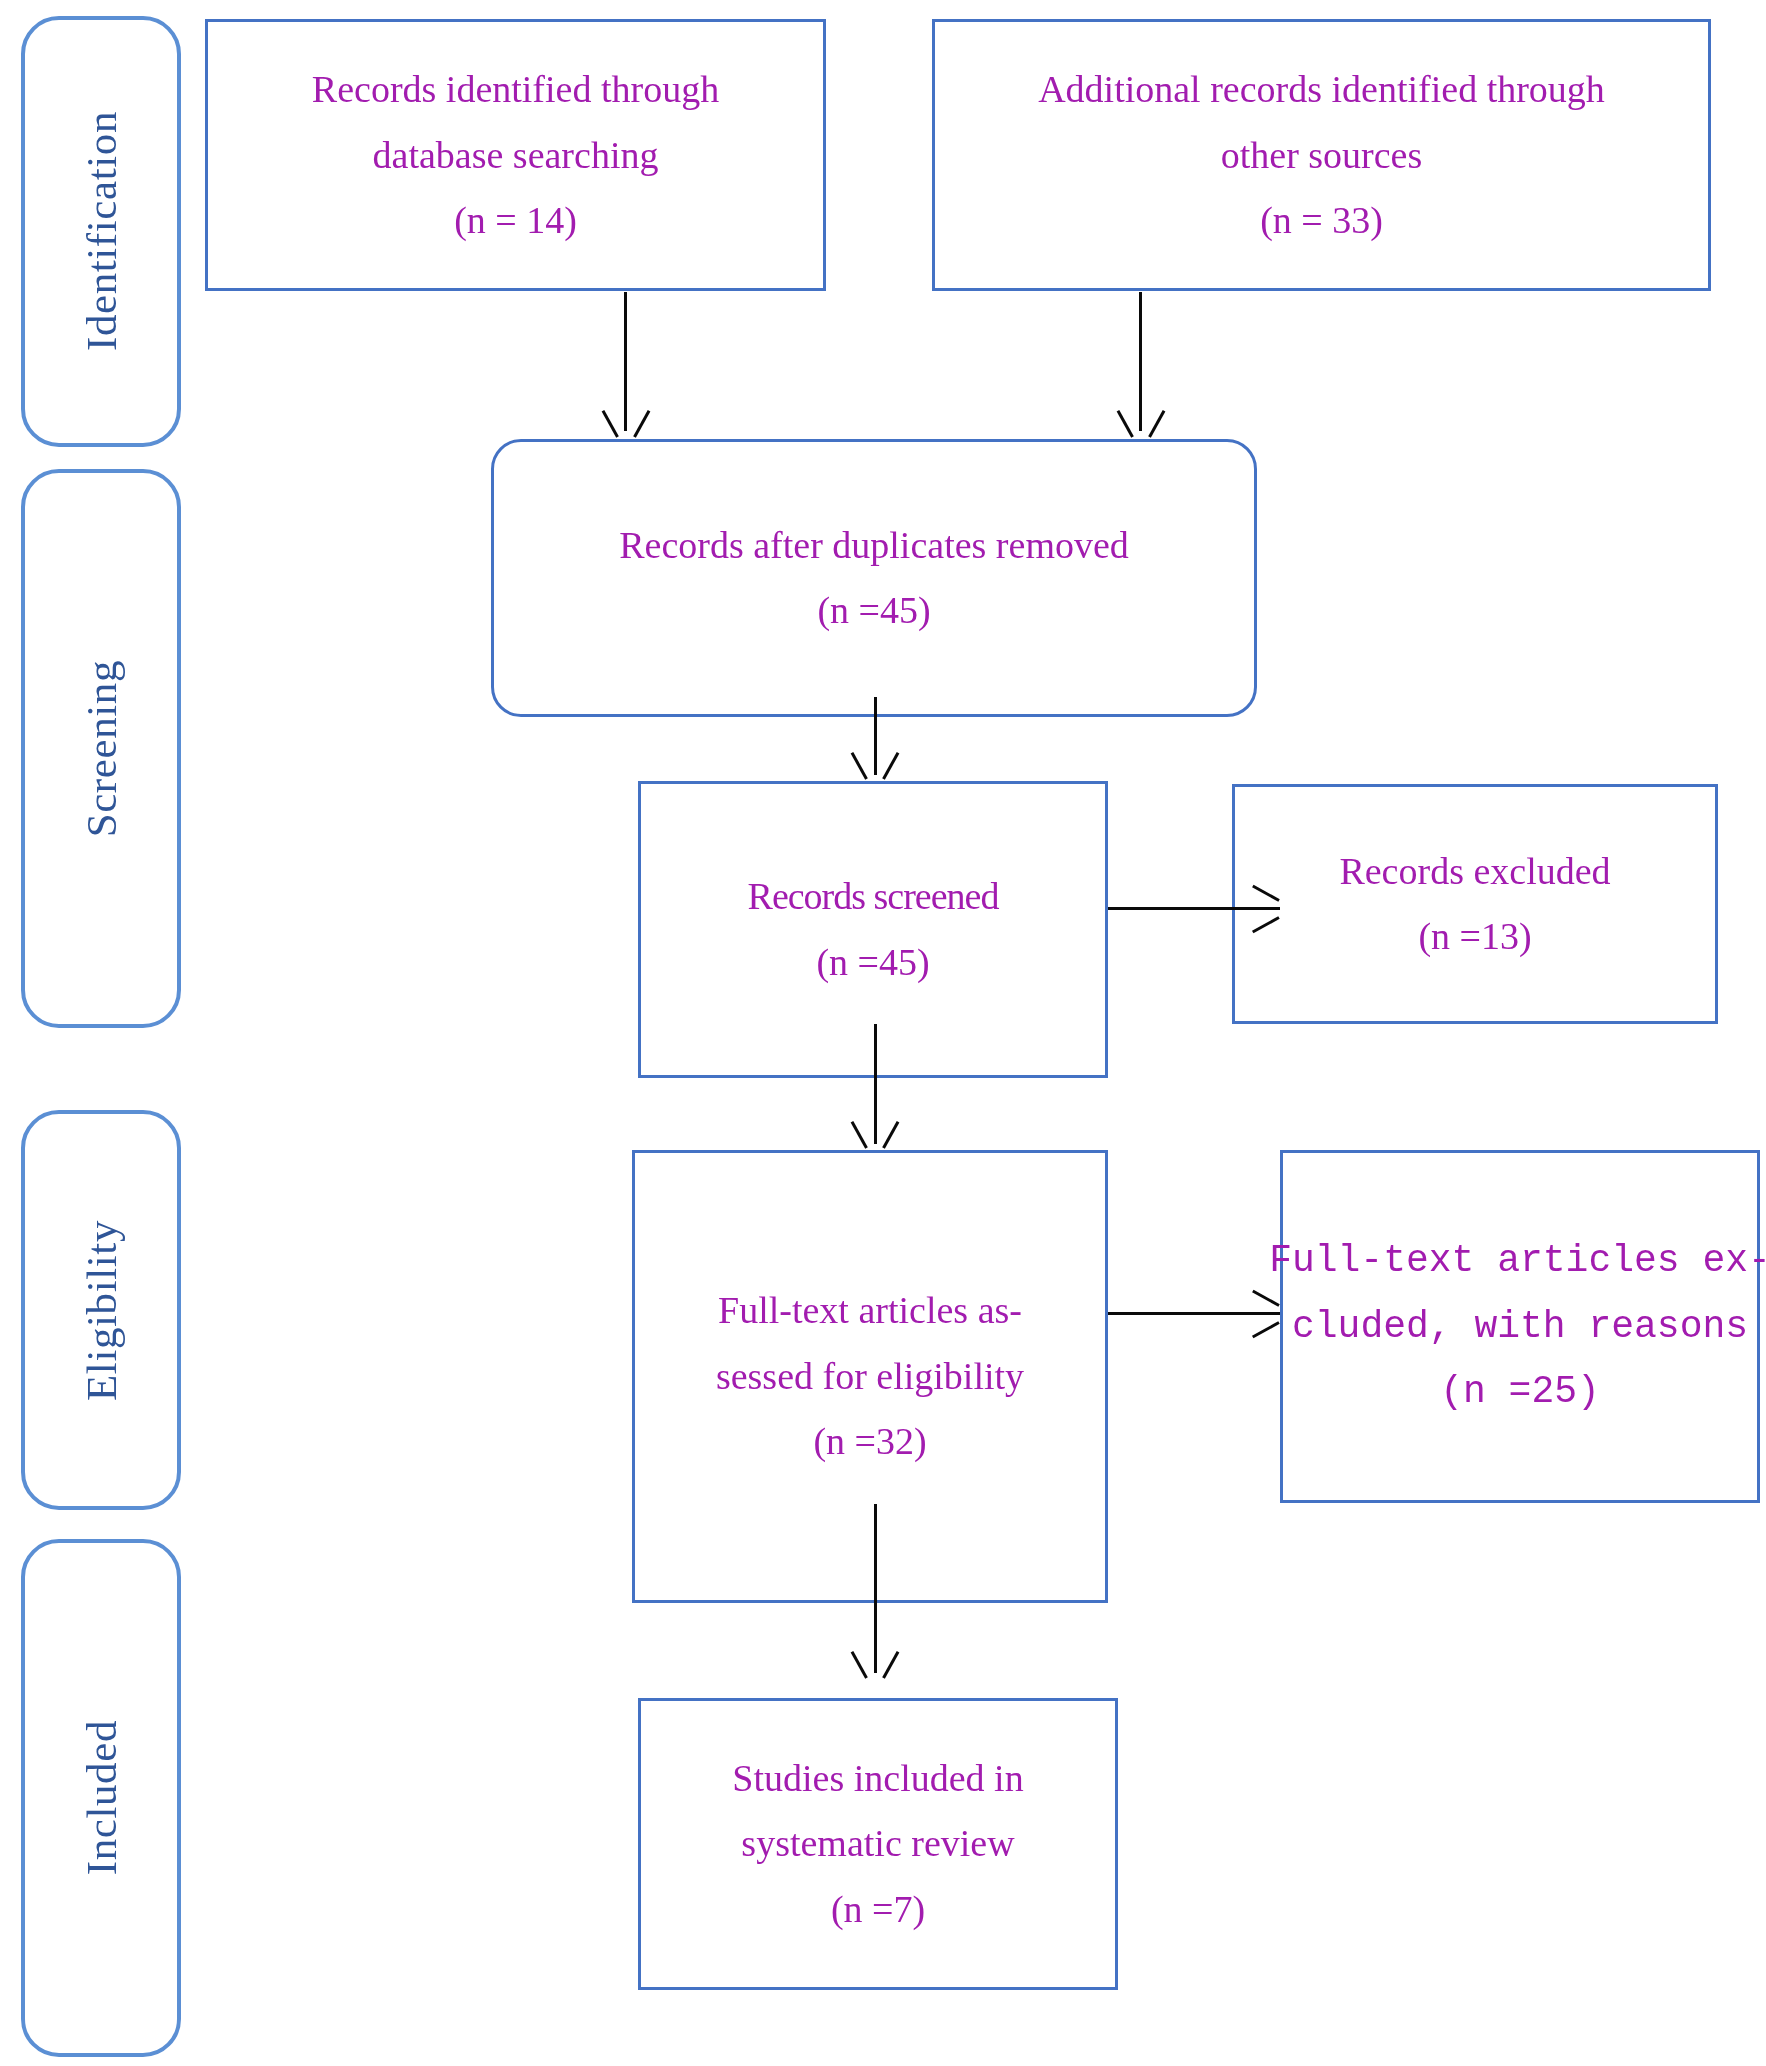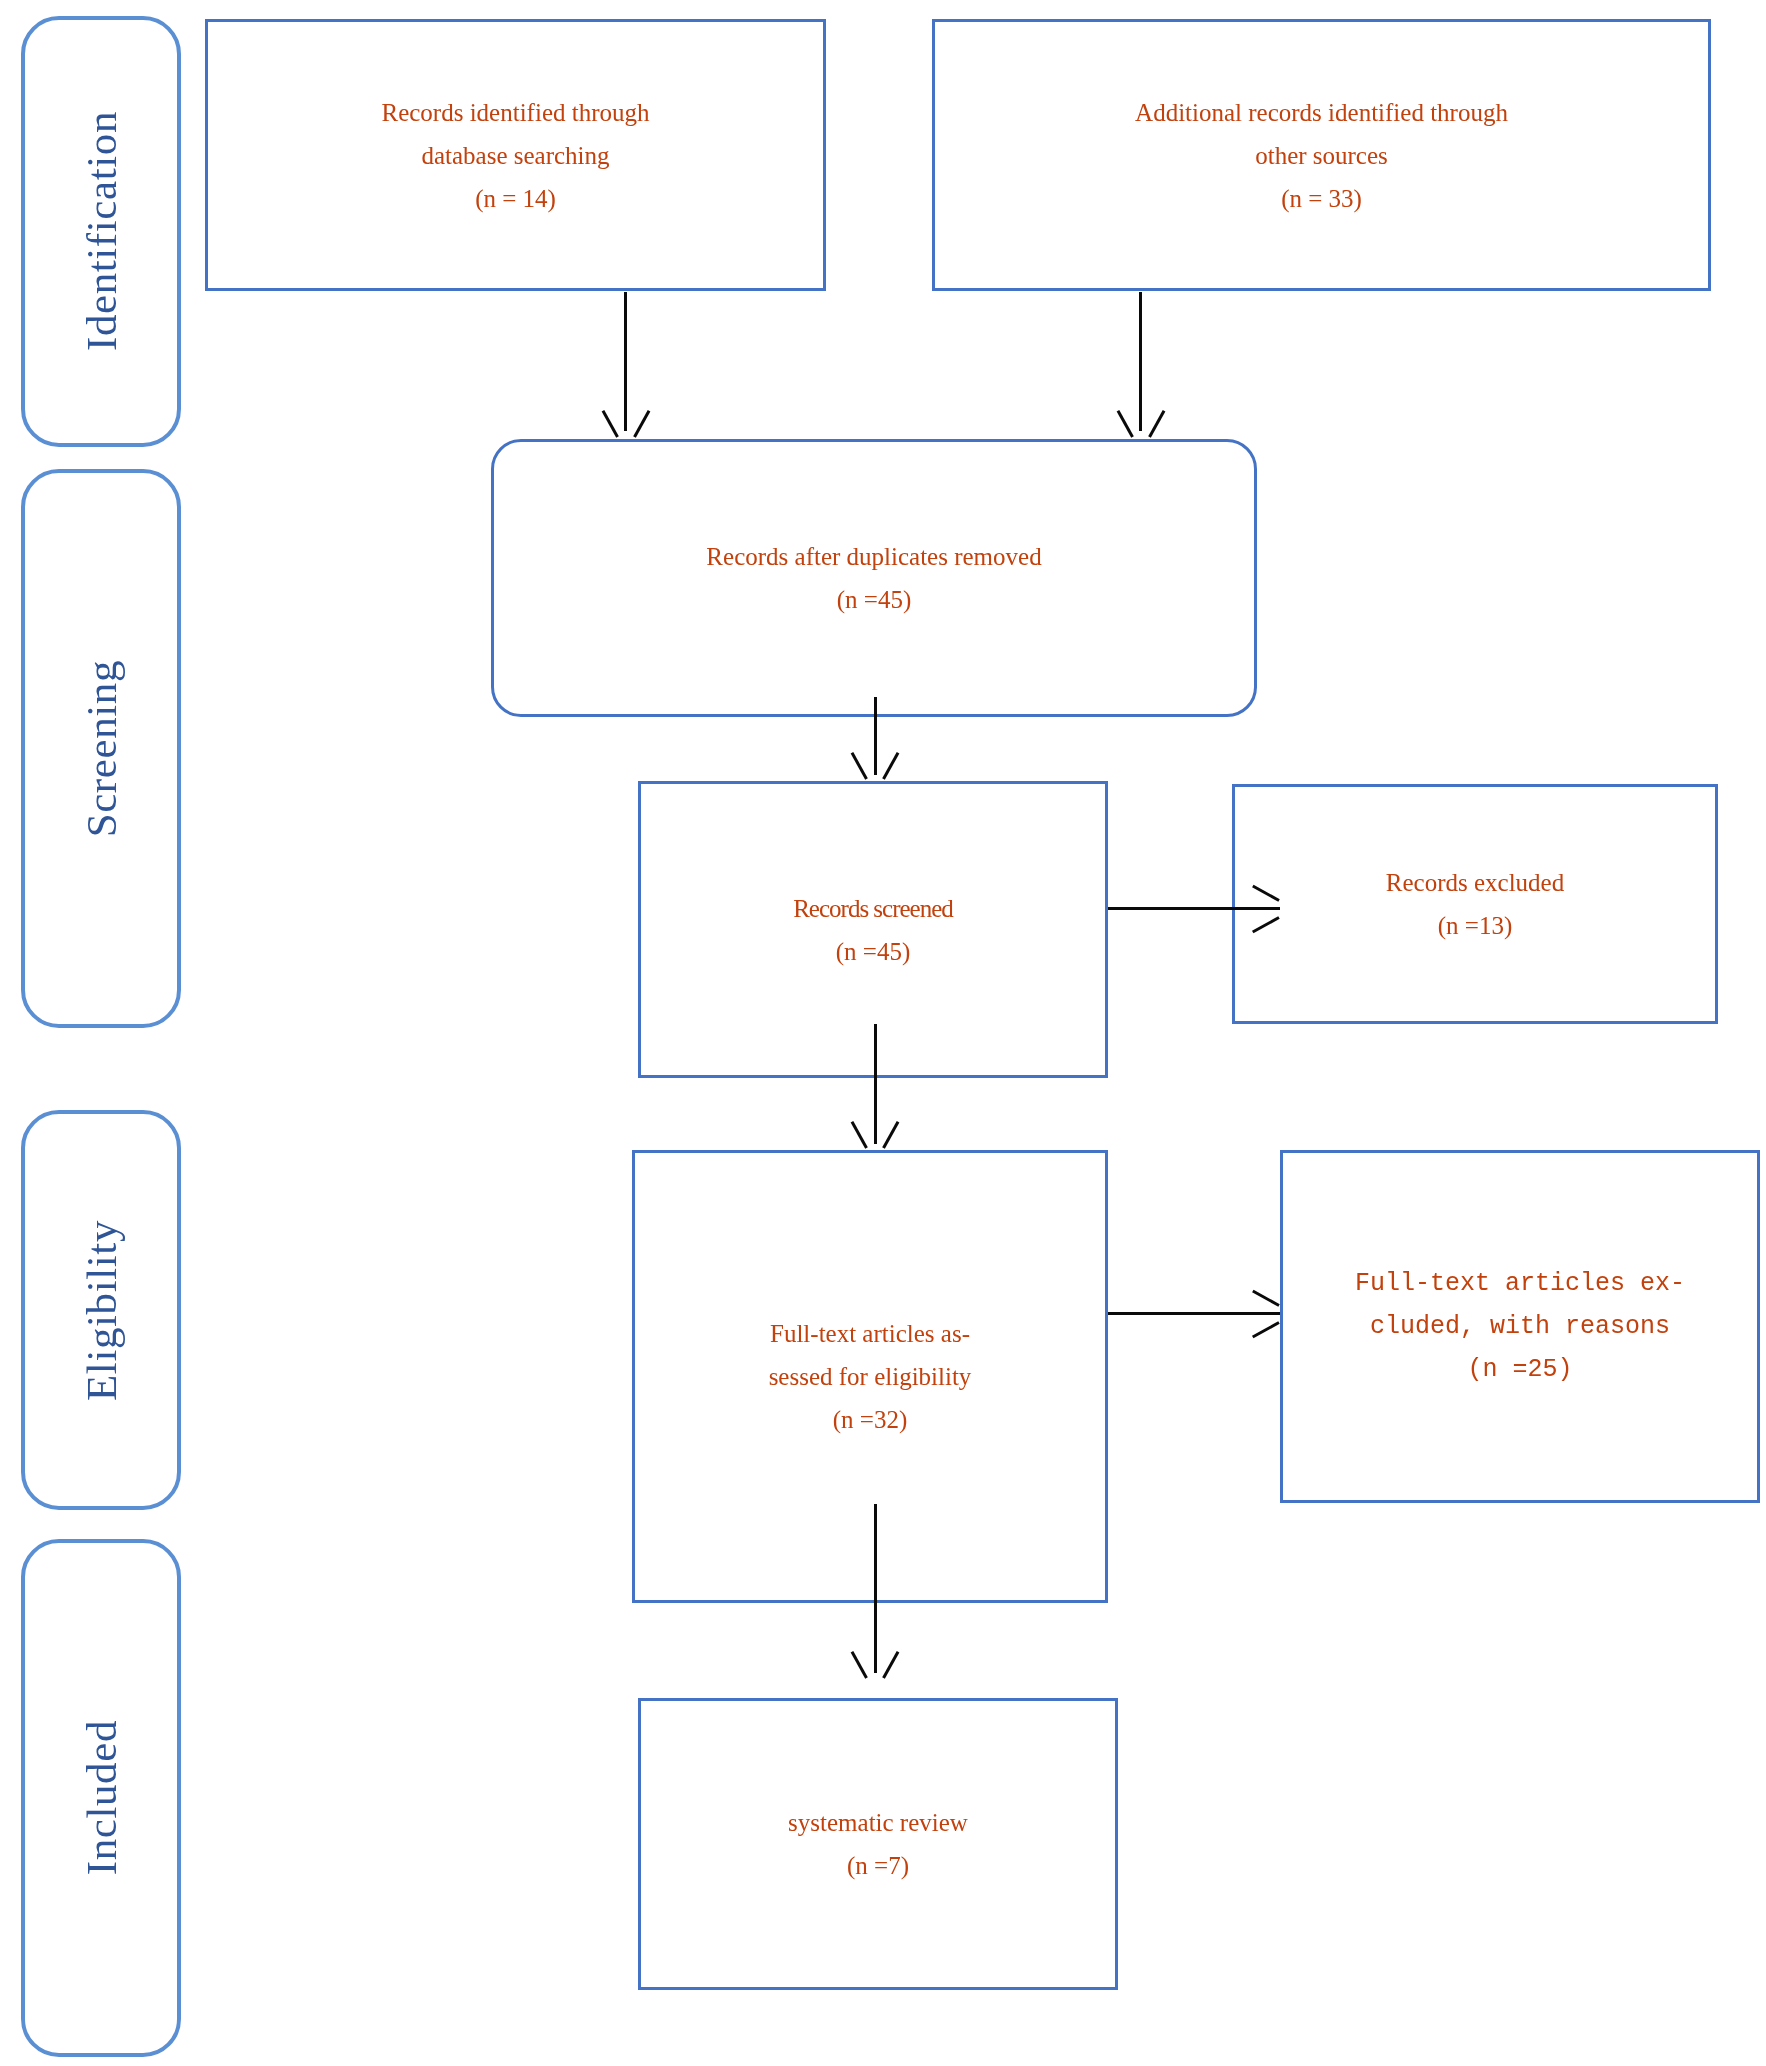--- a/index.html
+++ b/index.html
@@ -47,24 +47,24 @@
     border: 3.9px solid #4472C4;
     background: #ffffff;
     display: flex;
     flex-direction: column;
     align-items: center;
     justify-content: center;
     text-align: center;
     padding: 3.9px 9px;
   }
   .pline {
-    font-size: 25px;
+    font-size: 38px;
     line-height: 1.72;
     white-space: nowrap;
-    color: #c2410c;
+    color: #a21caf;
   }
   .pline.tight { letter-spacing: -1px; }
 
   
   .vline {
     position: absolute;
     width: 3.2px;
     background: #0a0a0a;
   }
   .hline {
@@ -181,18 +181,19 @@
     <div class="pline">(n =25)</div>
   </div>
 
   <div class="hline" style="left:1108px; top:1312px; width:172px;"></div>
   <div class="arrow-right" style="left:1244px; top:1296px;"></div>
 
   <div class="vline" style="left:874px; top:1504px; height:169px;"></div>
   <div class="arrow-down" style="left:857px; top:1643px;"></div>
 
   <div class="pbox" style="left:638px; top:1698px; width:480px; height:292px;">
+    <div class="pline">Studies included in</div>
     <div class="pline">systematic review</div>
     <div class="pline">(n =7)</div>
   </div>
 
 </div>
 
 
 </body></html>

